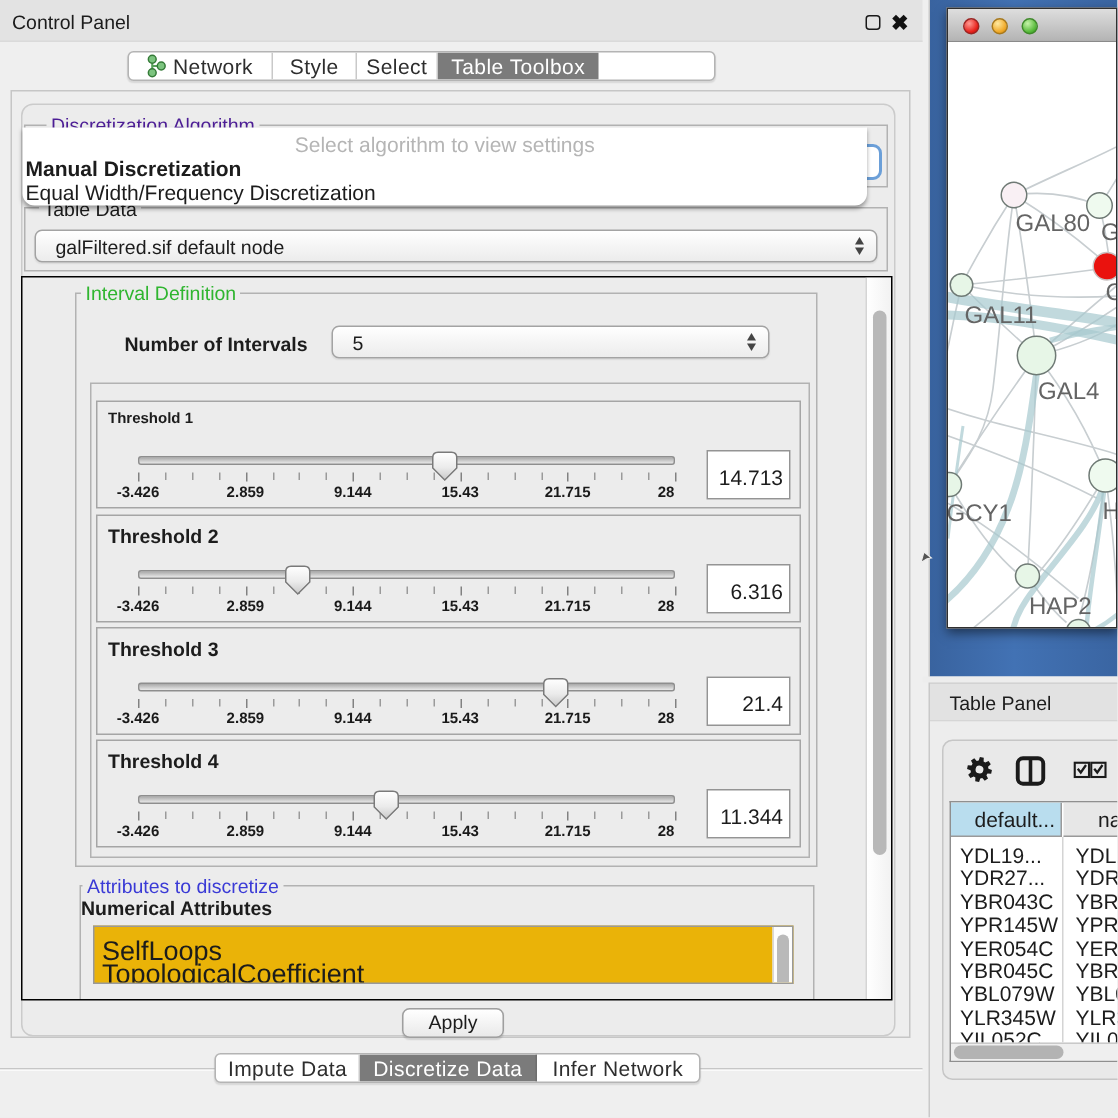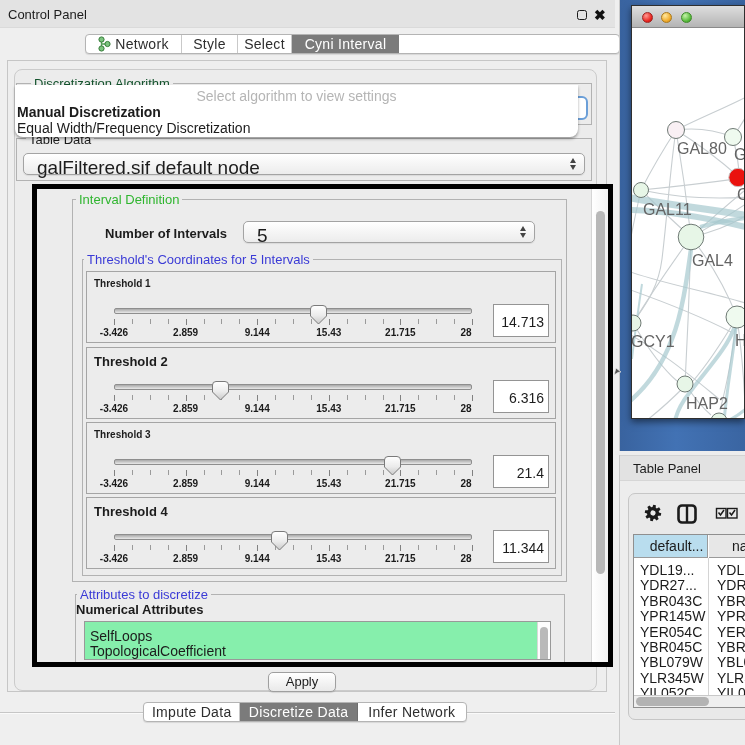--- a/index.html
+++ b/index.html
@@ -1,21 +1,21 @@
 <!DOCTYPE html>
 <html><head><meta charset="utf-8">
 <style>
 *{margin:0;padding:0;box-sizing:border-box}
 html,body{width:745px;height:745px;overflow:hidden}
 body{font-family:"Liberation Sans",sans-serif;background:#efefef;position:relative;color:#1c1c1c}
 .abs{position:absolute}
 .b{font-weight:bold}
 .groupTitle{position:absolute;background:#ececec;padding:0 3px;font-size:13px;line-height:13px}
 .groupBox{position:absolute;border:1px solid #b2b2b2}
-.combo{position:absolute;border:1px solid #a3a3a3;border-radius:5px;background:linear-gradient(#ffffff,#f6f6f6 45%,#ececec);box-shadow:0 1px 1px rgba(0,0,0,.08);font-size:19px}
+.combo{position:absolute;border:1px solid #a3a3a3;border-radius:5px;background:linear-gradient(#ffffff,#f6f6f6 45%,#ececec);box-shadow:0 1px 1px rgba(0,0,0,.08);font-size:13px}
 .combo .ctext{position:absolute;left:13px;top:3px}
 .carr{position:absolute;right:7px;top:50%;width:7px;height:14px;margin-top:-7px}
 .carr:before{content:"";position:absolute;left:0;top:1px;border-left:3.5px solid transparent;border-right:3.5px solid transparent;border-bottom:5px solid #444}
 .carr:after{content:"";position:absolute;left:0;bottom:1px;border-left:3.5px solid transparent;border-right:3.5px solid transparent;border-top:5px solid #444}
 .seg{position:absolute;height:20px;border:1px solid #b4b4b4;border-radius:4px;background:#fff;box-shadow:0 1px 1px rgba(0,0,0,.1);font-size:14px;letter-spacing:.3px;color:#2e2e2e;display:flex;align-items:center;overflow:hidden}
 .seg .it{height:100%;display:flex;align-items:center;justify-content:center;border-right:1px solid #c9c9c9}
 .seg .it:last-child{border-right:none}
 .seg .sel{background:#7b7b7b;color:#fff;border-right-color:#6e6e6e}
 .tpanel{position:absolute;border:1px solid #a5a5a5;background:#ececec}
 .vbox{position:absolute;width:56px;height:33px;background:#fff;border:1px solid #949494;font-size:14px;text-align:right;padding:9px 4px 0 0}
@@ -23,64 +23,63 @@
 .slbl{position:absolute;font-size:10px;font-weight:bold;width:48px;text-align:center;color:#1a1a1a}
 .track{position:absolute;height:6px;border:1px solid #8e8e8e;border-radius:2px;background:linear-gradient(#a9a9a9,#e9e9e9)}
 </style></head>
 <body>
 
 <div class="abs" style="left:0;top:0;width:615px;height:28px;background:#e3e3e3;border-bottom:1px solid #dadada"></div>
 <div class="abs" style="left:8px;top:7px;font-size:13px">Control Panel</div>
 <div class="abs" style="left:577px;top:10px;width:10px;height:10px;border:1.6px solid #1a1a1a;border-radius:2.5px"></div>
 <div class="abs b" style="left:594px;top:7px;font-size:14px;color:#111">✖</div>
 
-<div class="seg" style="left:85px;top:34px;width:535px">
+<div class="seg" style="left:85px;top:34px;width:392px">
  <div class="it" style="width:96px"><svg width="13" height="16" viewBox="0 0 13 16" style="margin-right:4px">
         <path d="M3.5 5v6 M3.5 8h5" stroke="#57a05a" stroke-width="1.4" fill="none"></path>
         <circle cx="3.5" cy="3.5" r="2.6" fill="#7cc47f" stroke="#357b38" stroke-width="1"></circle>
         <circle cx="3.5" cy="12.5" r="2.6" fill="#7cc47f" stroke="#357b38" stroke-width="1"></circle>
         <circle cx="9.5" cy="8" r="2.6" fill="#7cc47f" stroke="#357b38" stroke-width="1"></circle>
       </svg>Network</div>
  <div class="it" style="width:56px">Style</div>
  <div class="it" style="width:54px">Select</div>
- <div class="it sel" style="width:107px">Cyni Interval</div>
+ <div class="it sel" style="width:107px">Table Toolbox</div>
 </div>
 
 <div class="abs" style="left:7px;top:60px;width:600px;height:632px;border:1px solid #c6c6c6;background:#eeeeee"></div>
 <div class="abs" style="left:14px;top:69px;width:583px;height:622px;border:1px solid #cbcbcb;border-radius:8px;background:#ececec"></div>
 
 <div class="groupBox" style="left:16px;top:83px;width:576px;height:42px"></div>
-<div class="groupTitle" style="left:31px;top:77px;color:#14532d">Discretization Algorithm</div>
+<div class="groupTitle" style="left:31px;top:77px;color:#4c1d95">Discretization Algorithm</div>
 <div class="abs" style="left:400px;top:96px;width:188px;height:24px;border:2.5px solid #6b9fd8;border-radius:6px;background:#fff"></div>
 
 <div class="groupBox" style="left:16px;top:138px;width:576px;height:43px"></div>
 <div class="groupTitle" style="left:26px;top:133px;color:#1c1c1c">Table Data</div>
 <div class="combo" style="left:23px;top:153px;width:562px;height:22px">
     <span class="ctext">galFiltered.sif default node</span>
     <span class="carr"></span>
   </div>
 
 <div class="abs" style="left:15px;top:85px;width:563px;height:52px;background:#fff;border-radius:0 0 8px 8px;box-shadow:0 2px 3px rgba(0,0,0,.35);font-size:14px">
  <div class="abs" style="left:0;top:3px;width:563px;text-align:center;color:#b5b5b5">Select algorithm to view settings</div>
  <div class="abs" style="left:2px;top:35px">Equal Width/Frequency Discretization</div>
  <div class="abs b" style="left:2px;top:19px">Manual Discretization</div>
 </div>
 
-<div class="abs" style="left:32px;top:184px;width:581px;height:483px;border:5px solid #000000;background:#ececec;overflow:hidden">
+<div class="abs" style="left:14px;top:184px;width:581px;height:483px;border:1px solid #000000;background:#ececec;overflow:hidden">
  <div id="sc" style="position:absolute;left:-15px;top:-184px;width:745px;height:745px">
 
   <div class="groupBox" style="left:50px;top:194px;width:495px;height:383px"></div>
   <div class="groupTitle" style="left:54px;top:188px;color:#2fb52f">Interval Definition</div>
   <div class="abs b" style="left:83px;top:221px;font-size:13px">Number of Intervals</div>
   <div class="combo" style="left:221px;top:216px;width:292px;height:22px">
         <span class="ctext">5</span>
         <span class="carr"></span>
       </div>
   <div class="groupBox" style="left:60px;top:254px;width:480px;height:317px"></div>
-  <div class="groupTitle" style="left:62px;top:248px;color:#3a3ad6">Threshold's Coordinates for 5 Intervals</div>
 
   <div id="panels">
         <div class="tpanel" style="left:64px;top:266px;width:470px;height:72px">
           <div class="abs b" style="left:7px;top:6px;font-size:10px">Threshold 1</div>
           <div class="track" style="left:27px;top:35.5px;width:358px"></div>
           <div class="tick" style="left:27.0px;top:46.5px;height:6px;background:#818181;"></div>
           <div class="tick" style="left:44.9px;top:46.5px;height:5px;"></div>
           <div class="tick" style="left:62.8px;top:46.5px;height:5px;"></div>
           <div class="tick" style="left:80.7px;top:46.5px;height:5px;"></div>
           <div class="tick" style="left:98.6px;top:46.5px;height:6px;background:#818181;"></div>
@@ -154,21 +153,21 @@
                 <stop offset="0" stop-color="#ffffff"></stop>
                 <stop offset=".55" stop-color="#ebebeb"></stop>
                 <stop offset="1" stop-color="#c9c9c9"></stop>
               </linearGradient>
             </defs>
             <path d="M2.5 6 Q2.5 2.5 6 2.5 H15 Q18.5 2.5 18.5 6 V13 L10.5 21 L2.5 13 Z" fill="url(#tg1)" stroke="#7a7a7a" stroke-width="1"></path>
           </svg>
           <div class="vbox" style="left:406px;top:31.5px">6.316</div>
         </div>
         <div class="tpanel" style="left:64px;top:417px;width:470px;height:72px">
-          <div class="abs b" style="left:7px;top:6px;font-size:10px">Threshold 3</div>
+          <div class="abs b" style="left:7px;top:6px;font-size:13px">Threshold 3</div>
           <div class="track" style="left:27px;top:35.5px;width:358px"></div>
           <div class="tick" style="left:27.0px;top:46.5px;height:6px;background:#818181;"></div>
           <div class="tick" style="left:44.9px;top:46.5px;height:5px;"></div>
           <div class="tick" style="left:62.8px;top:46.5px;height:5px;"></div>
           <div class="tick" style="left:80.7px;top:46.5px;height:5px;"></div>
           <div class="tick" style="left:98.6px;top:46.5px;height:6px;background:#818181;"></div>
           <div class="tick" style="left:116.5px;top:46.5px;height:5px;"></div>
           <div class="tick" style="left:134.4px;top:46.5px;height:5px;"></div>
           <div class="tick" style="left:152.3px;top:46.5px;height:5px;"></div>
           <div class="tick" style="left:170.2px;top:46.5px;height:6px;background:#818181;"></div>
@@ -242,21 +241,21 @@
             </defs>
             <path d="M2.5 6 Q2.5 2.5 6 2.5 H15 Q18.5 2.5 18.5 6 V13 L10.5 21 L2.5 13 Z" fill="url(#tg3)" stroke="#7a7a7a" stroke-width="1"></path>
           </svg>
           <div class="vbox" style="left:406px;top:31.5px">11.344</div>
         </div>
       </div>
 
   <div class="groupBox" style="left:53px;top:589px;width:490px;height:95px"></div>
   <div class="groupTitle" style="left:55px;top:583px;color:#3a3ad6">Attributes to discretize</div>
   <div class="abs b" style="left:54px;top:597px;font-size:13px">Numerical Attributes</div>
-  <div class="abs" style="left:62px;top:616px;width:467px;height:39px;border:1px solid #999;background:#86efac;overflow:hidden;font-size:14px">
+  <div class="abs" style="left:62px;top:616px;width:467px;height:39px;border:1px solid #999;background:#eab308;overflow:hidden;font-size:18px">
     <div class="abs" style="left:5px;top:6px">SelfLoops</div>
     <div class="abs" style="left:5px;top:21px">TopologicalCoefficient</div>
     <div class="abs" style="left:5px;top:36px">TopologicalCoefficient</div>
     <div class="abs" style="right:0;top:0;width:13px;height:50px;border-left:1px solid #d8d8d8;background:#fdfdfd"></div>
     <div class="abs" style="right:2.5px;top:5px;width:8px;height:60px;border-radius:4px;background:#b9b9b9"></div>
   </div>
  </div>
 
  <div class="abs" style="right:0;top:0;width:17px;height:481px;background:linear-gradient(90deg,#ffffff,#f2f2f2);border-left:1px solid #d5d5d5"></div>
  <div class="abs" style="right:3.5px;top:22px;width:9px;height:363px;border-radius:5px;background:#b8b8b8"></div>

